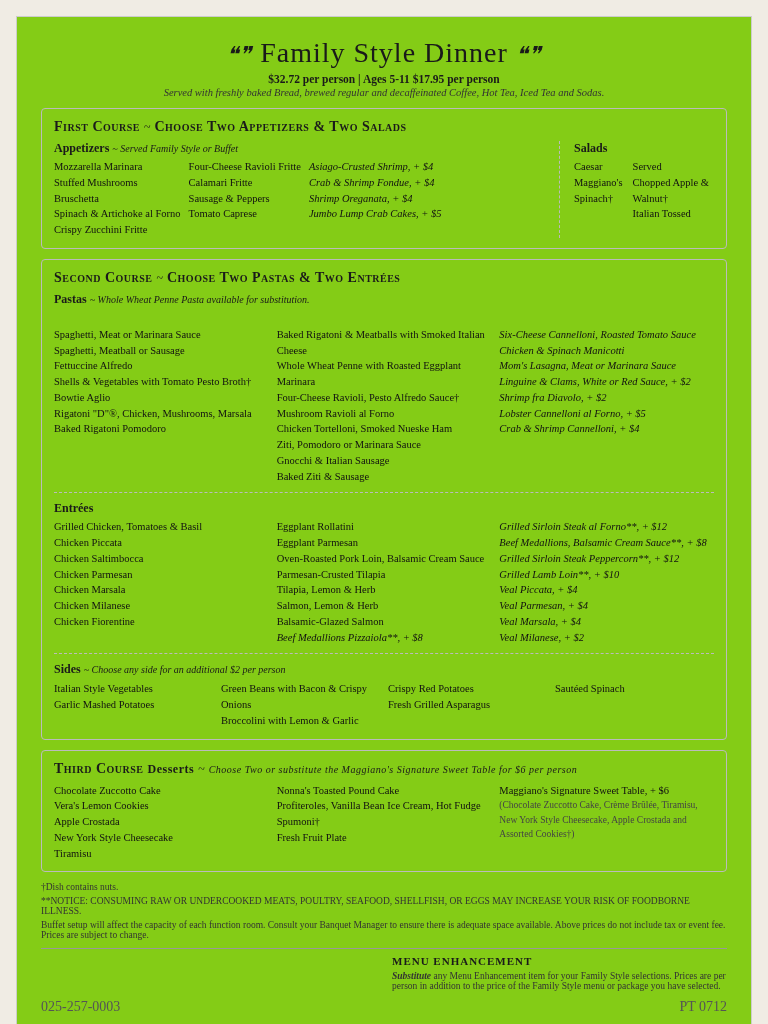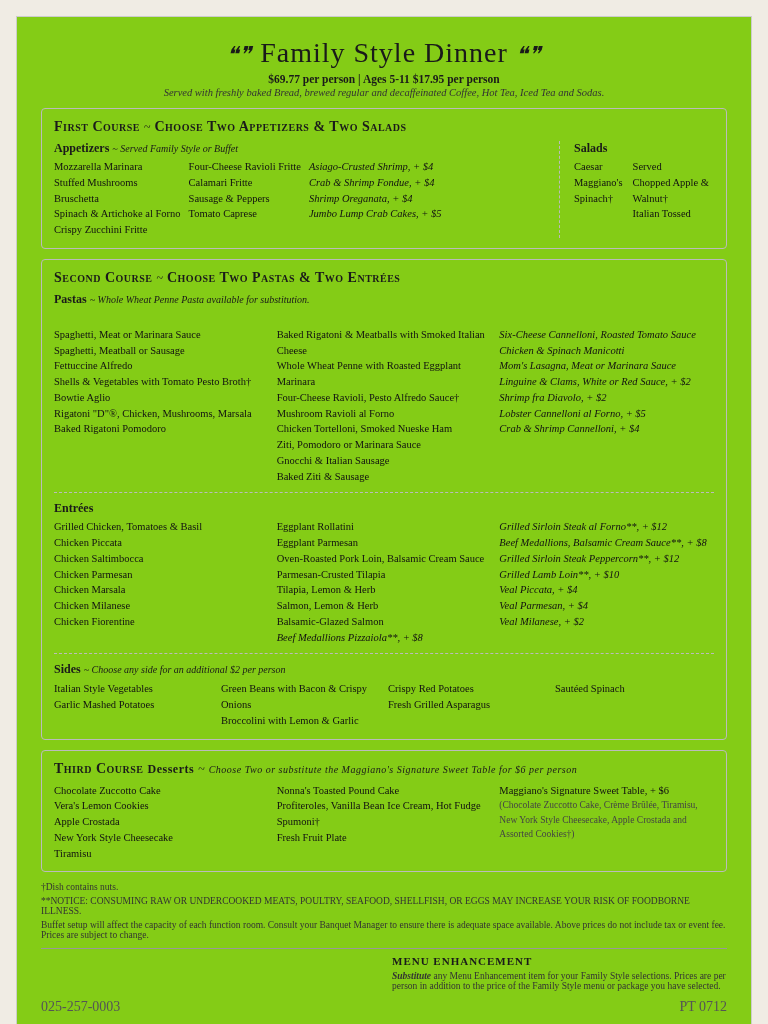--- a/index.html
+++ b/index.html
@@ -163,21 +163,21 @@
 <body>
 
 <div class="page">
 
   <div class="header">
     <h1>
       <span class="script">❝❞</span>
       <span>Family Style Dinner</span>
       <span class="script">❝❞</span>
     </h1>
-    <div class="price-line">$69.77 per person  |  Ages 5-11  $17.95 per person</div>
+    <div class="price-line">$32.72 per person  |  Ages 5-11  $17.95 per person</div>
     <div class="subtitle">Served with freshly baked Bread, brewed regular and decaffeinated Coffee, Hot Tea, Iced Tea and Sodas.</div>
   </div>
 
   <div class="section">
     <div class="section-title">
       <span>First Course</span>
       <span class="tilde"> ~ </span>
       <span>Choose Two Appetizers &amp; Two Salads</span>
     </div>
 
@@ -296,20 +296,21 @@
         <div class="item">Balsamic-Glazed Salmon</div>
         <div class="item italic">Beef Medallions Pizzaiola**, + $8</div>
       </div>
       <div>
         <div class="item italic">Grilled Sirloin Steak al Forno**, + $12</div>
         <div class="item italic">Beef Medallions, Balsamic Cream Sauce**, + $8</div>
         <div class="item italic">Grilled Sirloin Steak Peppercorn**, + $12</div>
         <div class="item italic">Grilled Lamb Loin**, + $10</div>
         <div class="item italic">Veal Piccata, + $4</div>
         <div class="item italic">Veal Parmesan, + $4</div>
+        <div class="item italic">Veal Marsala, + $4</div>
         <div class="item italic">Veal Milanese, + $2</div>
       </div>
     </div>
 
     <div class="dashed-divider"></div>
 
     <div>
       <span class="subsection-title">
         <span>Sides</span>
         <span class="subsection-subtitle"> ~ <span>Choose any side for an additional $2 per person</span></span>

